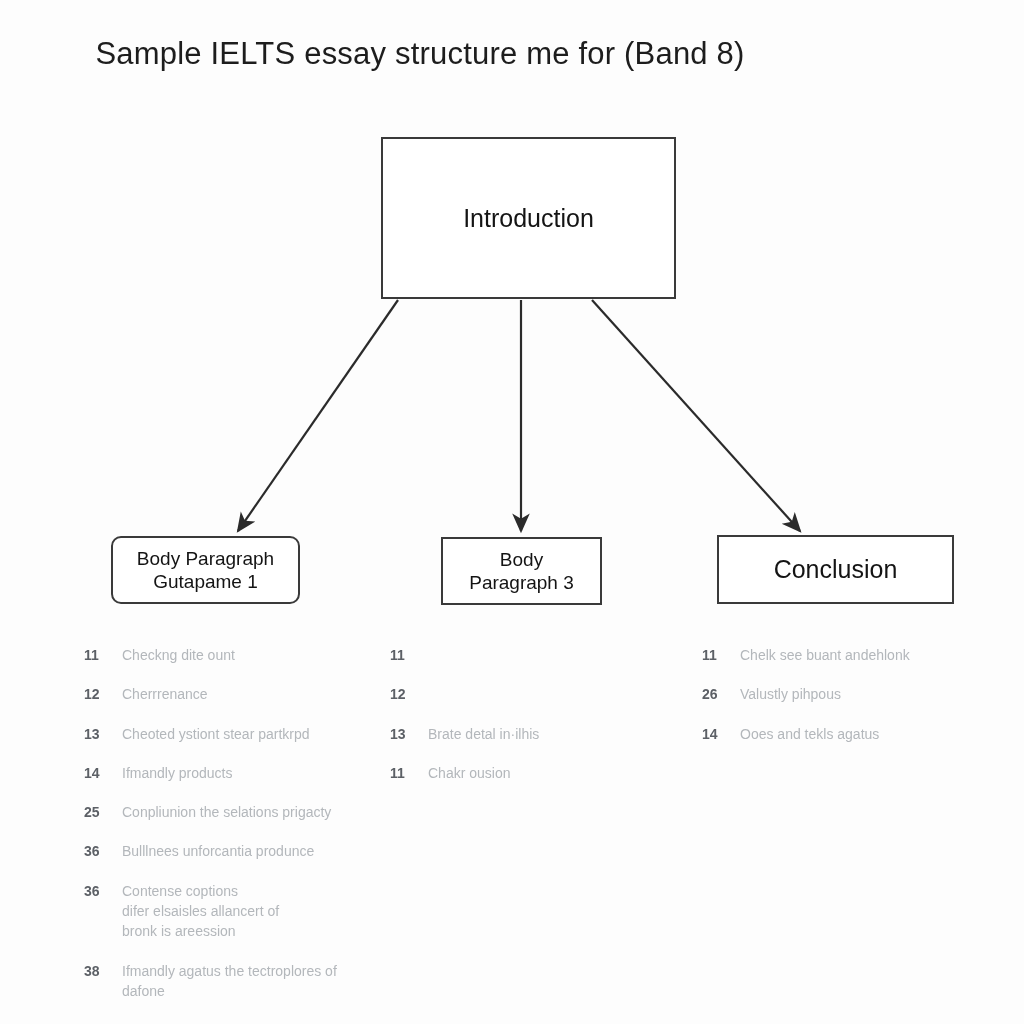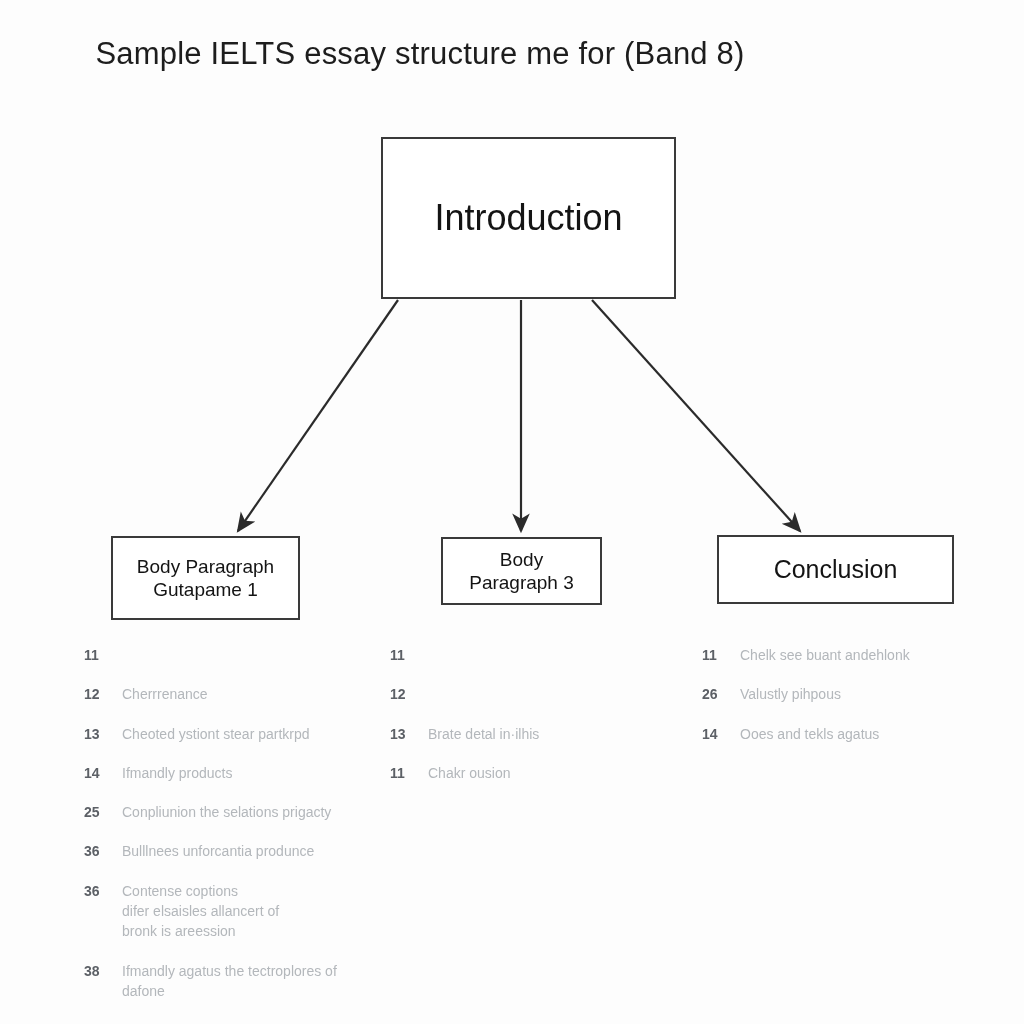--- a/index.html
+++ b/index.html
@@ -52,28 +52,29 @@
     justify-content: center;
     text-align: center;
     color: #141414;
     line-height: 1.22;
   }
   #node-introduction {
     left: 381px;
     top: 137px;
     width: 295px;
     height: 162px;
-    font-size: 36px;
+    font-size: 25px;
   }
   #node-body-1 {
     left: 111px;
     top: 536px;
     width: 189px;
-    height: 84px;
+    height: 68px;
     font-size: 19px;
+    border-radius: 10px;
   }
   #node-body-3 {
     left: 441px;
     top: 537px;
     width: 161px;
     height: 68px;
     font-size: 19px;
   }
   #node-conclusion {
     left: 717px;
@@ -150,20 +151,21 @@
 Paragraph 3</span>
   </div>
 
   <div class="node" id="node-conclusion">
     <span class="node-label">Conclusion</span>
   </div>
 
   <div class="detail-column" id="detail-column-left">
       <div class="detail-row">
         <div class="detail-num">11</div>
+        <div class="detail-text">Checkng dite ount</div>
       </div>
       <div class="detail-row">
         <div class="detail-num">12</div>
         <div class="detail-text">Cherrrenance</div>
       </div>
       <div class="detail-row">
         <div class="detail-num">13</div>
         <div class="detail-text">Cheoted ystiont stear partkrpd</div>
       </div>
       <div class="detail-row">

